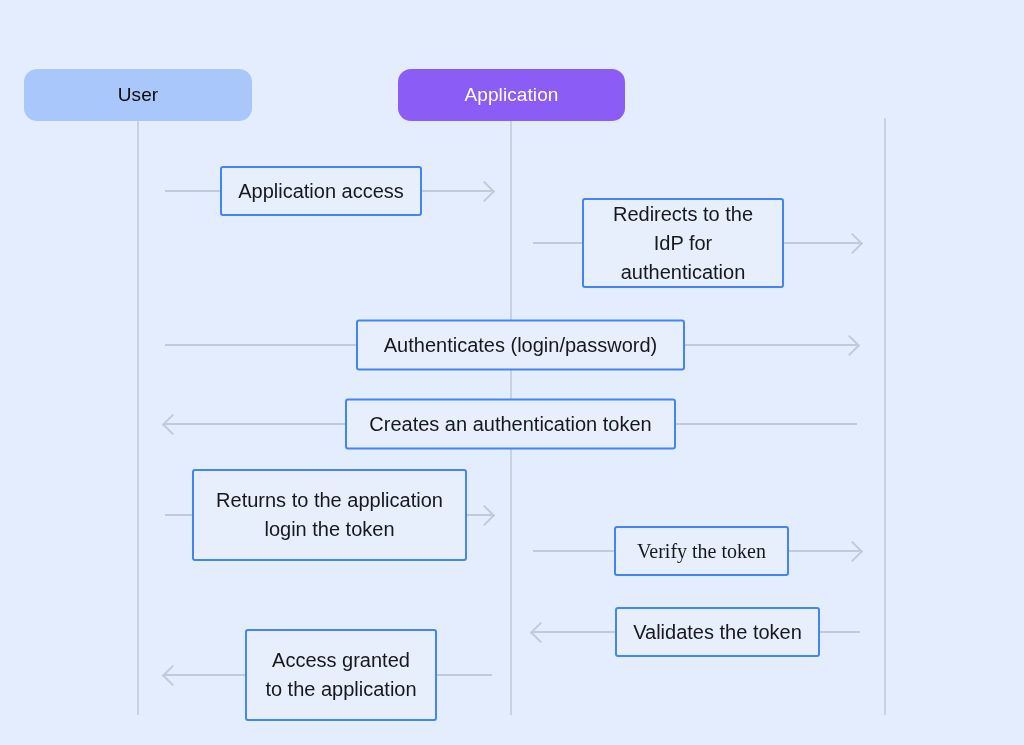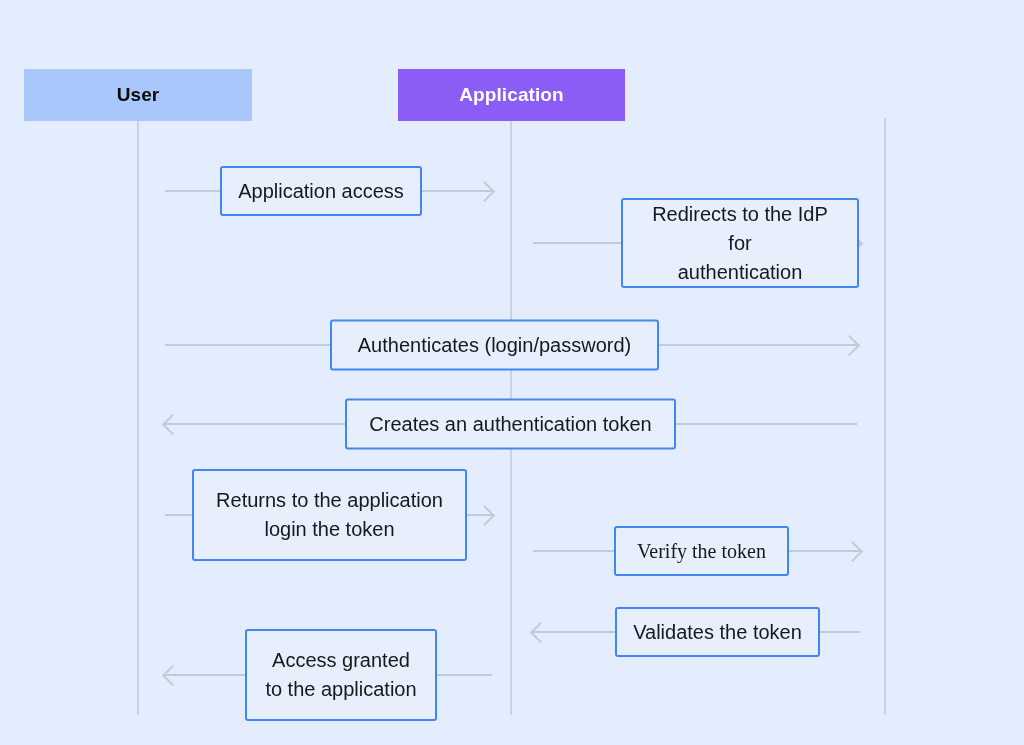--- a/index.html
+++ b/index.html
@@ -27,26 +27,26 @@
     background: #c8d3e0;
     top: 118px;
     height: 597px;
   }
 
   
   .actor {
     position: absolute;
     top: 69px;
     height: 52px;
-    border-radius: 0;
+    border-radius: 13px;
     display: flex;
     align-items: center;
     justify-content: center;
     font-size: 19px;
-    font-weight: bold;
+    font-weight: normal;
     letter-spacing: 0.1px;
     box-sizing: border-box;
   }
   .actor-user        { left: 24px;  width: 228px; background: #a9c7fa; color: #0b0b0d; }
   .actor-application { left: 398px; width: 227px; background: #8b5cf6; color: #ffffff; }
   .actor-idp         { left: 771px; width: 228px; background: #0f3d91; color: #ffffff; }
 
   
   .msg {
     position: absolute;
@@ -111,28 +111,28 @@
 
   <div class="msg" style="left:165px; width:327px; top:191px;">
     <div class="msg-line"></div>
     <div class="arrow-head arrow-right"></div>
     <div class="msg-label" style="left:55px; width:202px; height:50px;">Application access</div>
   </div>
 
   <div class="msg" style="left:533px; width:327px; top:243px;">
     <div class="msg-line"></div>
     <div class="arrow-head arrow-right"></div>
-    <div class="msg-label" style="left:49px; width:238px; height:90px;margin-left:39px;">Redirects to the IdP for
+    <div class="msg-label" style="left:49px; width:202px; height:90px;">Redirects to the IdP for
 authentication</div>
   </div>
 
   <div class="msg" style="left:165px; width:692px; top:345px;">
     <div class="msg-line"></div>
     <div class="arrow-head arrow-right"></div>
-    <div class="msg-label" style="left:165px; width:329px; height:51px;">Authenticates (login/password)</div>
+    <div class="msg-label" style="left:191px; width:329px; height:51px;">Authenticates (login/password)</div>
   </div>
 
   <div class="msg" style="left:165px; width:692px; top:424px;">
     <div class="msg-line"></div>
     <div class="arrow-head arrow-left"></div>
     <div class="msg-label" style="left:180px; width:331px; height:51px;">Creates an authentication token</div>
   </div>
 
   <div class="msg" style="left:165px; width:327px; top:515px;">
     <div class="msg-line"></div>

